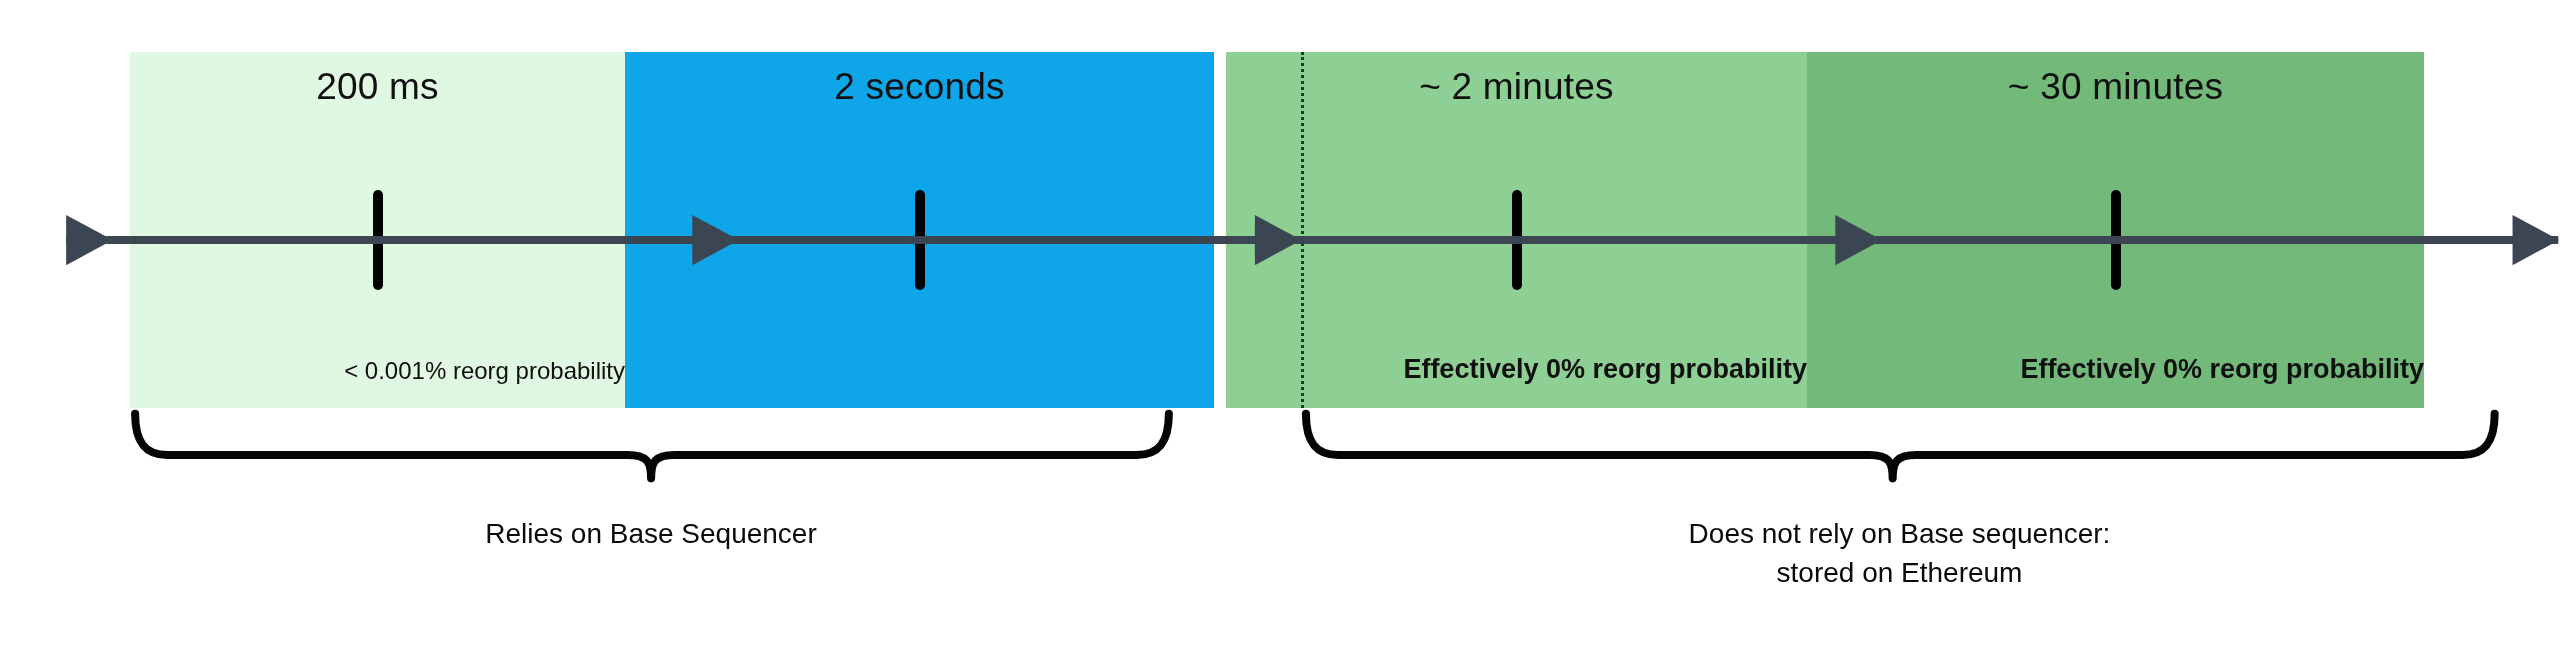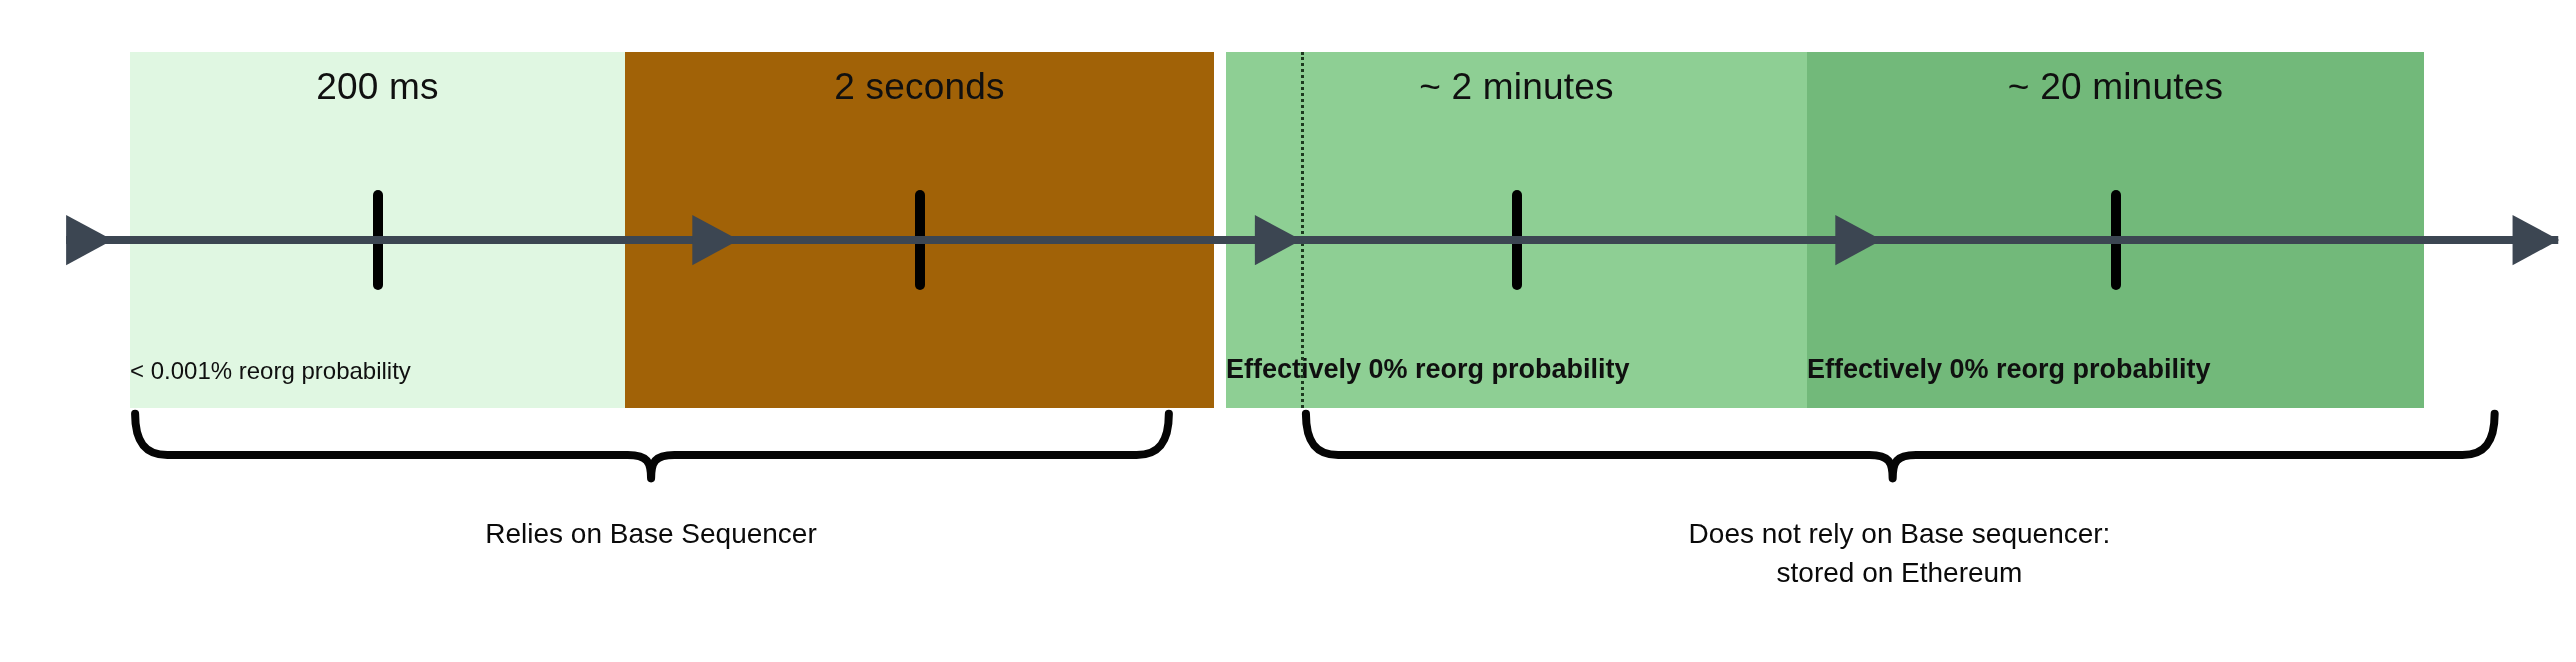--- a/index.html
+++ b/index.html
@@ -48,21 +48,21 @@
     line-height: 1.15;
     color: #101010;
     letter-spacing: 0.2px;
     white-space: nowrap;
   }
   .seg-sub {
     position: absolute;
     left: 0;
     right: 0;
     bottom: 23px;
-    text-align: left;
+    text-align: right;
     font-size: 24px;
     line-height: 1.15;
     color: #101010;
     white-space: nowrap;
   }
   .seg-sub.small { font-size: 27px; font-weight: bold; }
 
   
   .dotted-divider {
     position: absolute;
@@ -112,33 +112,33 @@
 <div id="stage">
 
   <div class="band">
 
     <div class="seg seg-0" style="background: rgb(224, 247, 226);">
       <div class="seg-title">200 ms</div>
       <div class="seg-sub">&lt; 0.001% reorg probability</div>
       <div class="tick" style="left:50%;"></div>
     </div>
 
-    <div class="seg seg-1" style="background: #a16207;">
+    <div class="seg seg-1" style="background: #0ea5e9;">
       <div class="seg-title">2 seconds</div>
       <div class="tick" style="left:50%;"></div>
     </div>
 
     <div class="seg seg-2" style="background: rgb(142, 207, 148);">
       <div class="seg-title">~ 2 minutes</div>
       <div class="seg-sub small">Effectively 0% reorg probability</div>
       <div class="tick" style="left:50%;"></div>
     </div>
 
     <div class="seg seg-3" style="background: rgb(114, 185, 122);">
-      <div class="seg-title">~ 20 minutes</div>
+      <div class="seg-title">~ 30 minutes</div>
       <div class="seg-sub small">Effectively 0% reorg probability</div>
       <div class="tick" style="left:50%;"></div>
     </div>
 
     <div class="dotted-divider"></div>
   </div>
 
   <svg class="axis-svg" viewBox="0 0 2874 739">
     <defs>
       <marker id="ah" markerWidth="9" markerHeight="9" refX="1.2" refY="4.5" orient="auto" markerUnits="strokeWidth">

